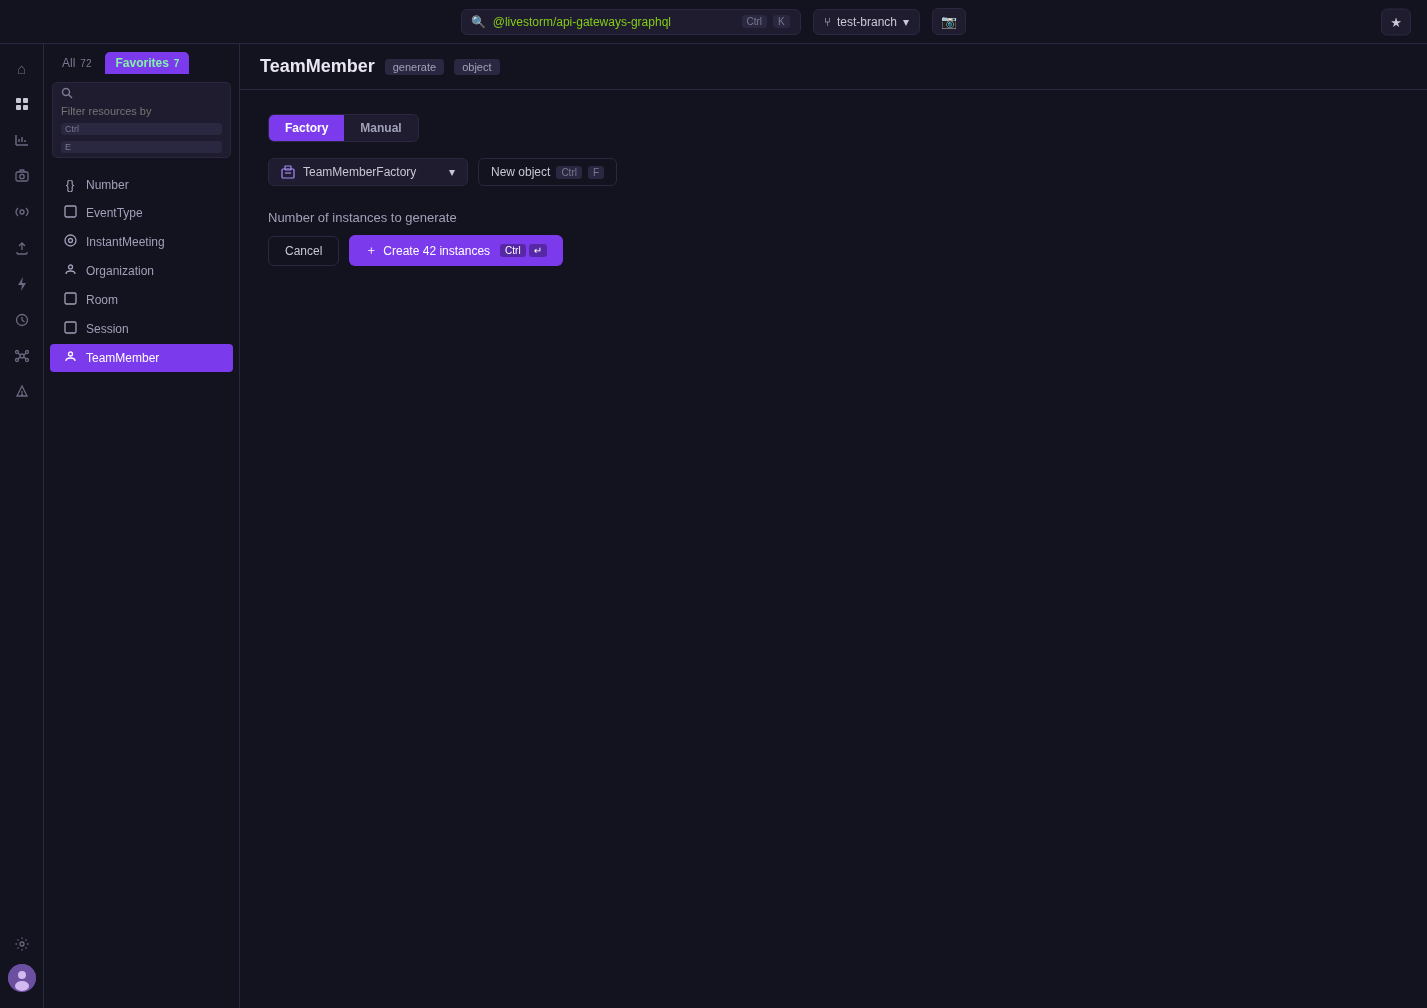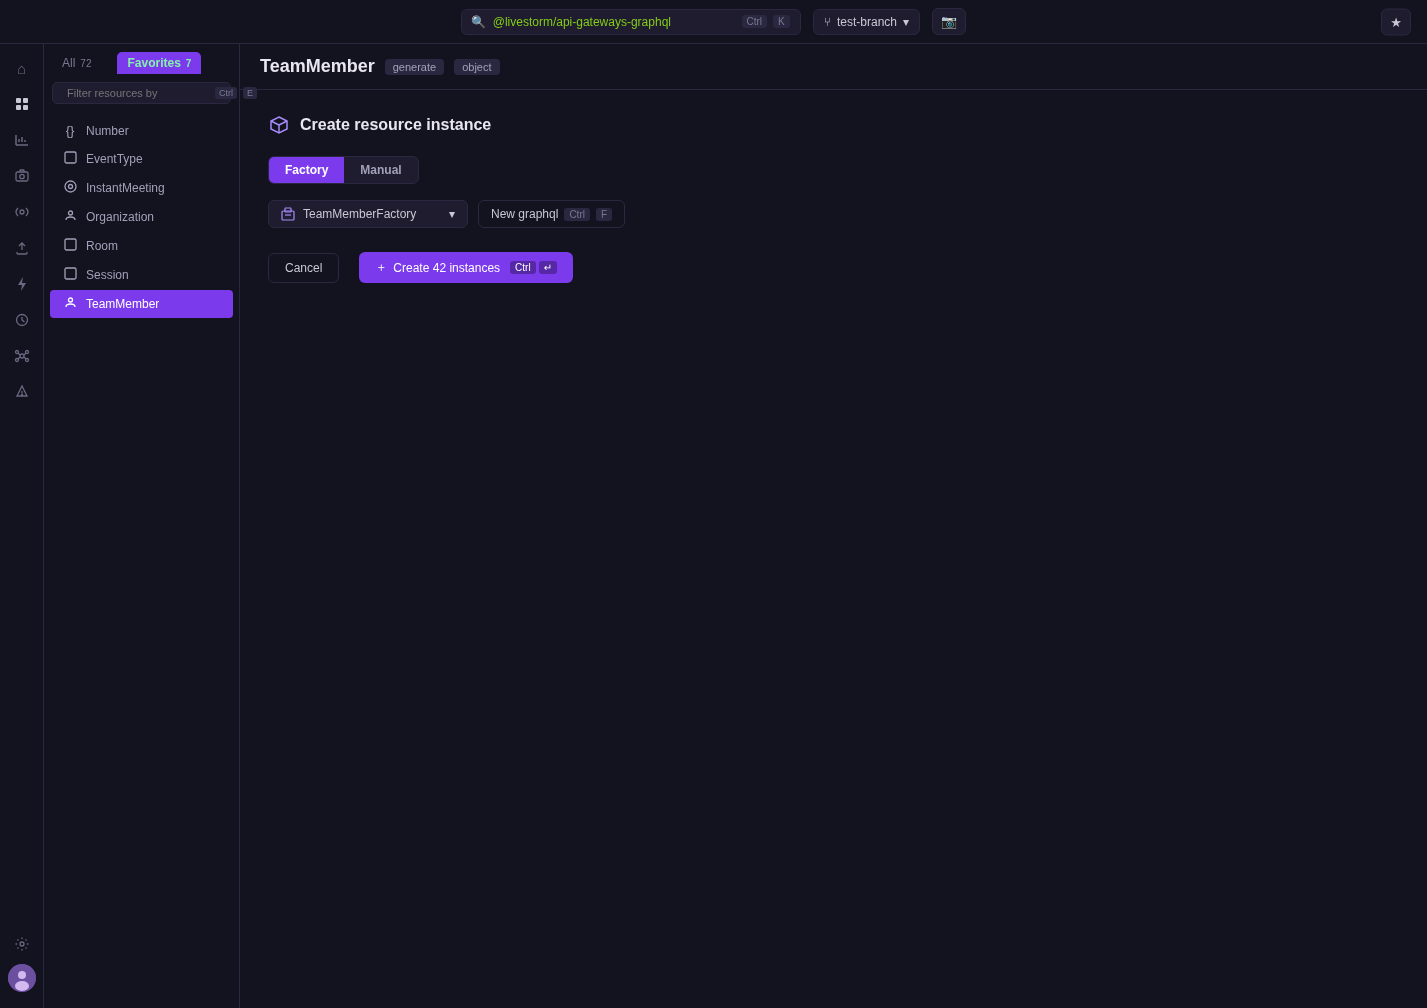--- a/index.html
+++ b/index.html
@@ -150,21 +150,21 @@
       width: 196px;
       background: #13121f;
       border-right: 1px solid #2a2840;
       display: flex;
       flex-direction: column;
       flex-shrink: 0;
     }
     .sidebar-tabs {
       display: flex;
       padding: 8px 8px 0;
-      gap: 16px;
+      gap: 4px;
     }
     .sidebar-tab {
       padding: 4px 10px;
       border-radius: 5px 5px 0 0;
       font-size: 12px;
       cursor: pointer;
       color: #7a7890;
       display: flex;
       align-items: center;
       gap: 5px;
@@ -179,20 +179,21 @@
       color: inherit;
     }
     .sidebar-search {
       margin: 8px;
       display: flex;
       gap: 6px;
       background: #1e1c2e;
       border: 1px solid #2a2840;
       border-radius: 5px;
       padding: 4px 8px;
+      flex-direction: column;
     }
     .sidebar-search input {
       background: transparent;
       border: none;
       outline: none;
       color: #a0a0b8;
       font-size: 11px;
       flex: 1;
     }
     .sidebar-search .kbd-sm {
@@ -376,21 +377,21 @@
     input[type=range] {
       width: 100%;
       cursor: pointer;
       accent-color: #7c3aed;
     }
 
     
     .action-row {
       display: flex;
       align-items: center;
-      gap: 20px;
+      gap: 10px;
     }
     .cancel-btn {
       padding: 7px 16px;
       background: transparent;
       border: 1px solid #2a2840;
       border-radius: 6px;
       color: #c9c7d4;
       font-size: 12px;
       cursor: pointer;
     }
@@ -613,57 +614,47 @@
   </div>
 
   <div class="main-content">
     <div class="content-header">
       <span class="content-title">TeamMember</span>
       <span class="tag">generate</span>
       <span class="tag">object</span>
     </div>
     <div class="content-body">
 
-      <div class="section-title">
-        <span class="section-icon">
-          <svg width="20" height="20" viewBox="0 0 20 20" fill="none" stroke="#a78bfa" stroke-width="1.5">
-              <path d="M10 2 L18 6 L18 14 L10 18 L2 14 L2 6 Z"></path>
-              <path d="M10 10 L18 6"></path>
-              <path d="M10 10 L2 6"></path>
-              <path d="M10 10 L10 18"></path>
-            </svg>
-        </span>
-        <span>Create resource instance</span>
-      </div>
 
       <div class="toggle-group">
         <button class="toggle-btn active">Factory</button>
         <button class="toggle-btn">Manual</button>
       </div>
 
       <div class="factory-row">
         <div class="factory-select">
           <div class="factory-select-left">
             <svg width="14" height="14" viewBox="0 0 14 14" fill="none" stroke="#a78bfa" stroke-width="1.2">
                 <rect x="1" y="4" width="12" height="9" rx="1"></rect>
                 <rect x="4" y="1" width="6" height="4" rx="0.5"></rect>
                 <line x1="4" y1="8" x2="10" y2="8"></line>
               </svg>
             <span>TeamMemberFactory</span>
           </div>
           <span>▾</span>
         </div>
 
         <button class="new-factory-btn">
-          <span>New graphql</span>
+          <span>New object</span>
           <span class="kbd">Ctrl</span>
           <span class="kbd">F</span>
         </button>
       </div>
 
+      <div class="instances-label">Number of instances to generate</div>
 
       <div class="action-row">
         <button class="cancel-btn">Cancel</button>
         <button class="create-btn">
           <span>＋</span>
           <span>Create 42 instances</span>
           <span class="kbd-group">
             <span class="kbd-dark">Ctrl</span>
             <span class="kbd-dark">↵</span>
           </span>

